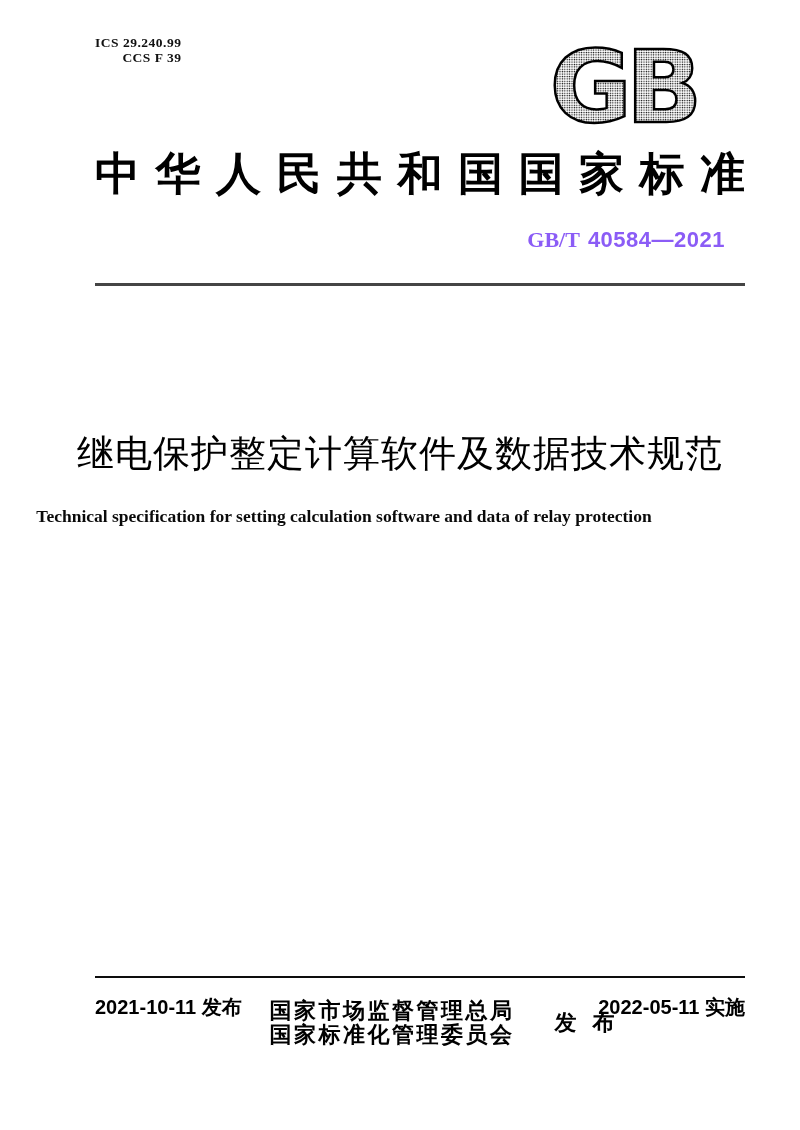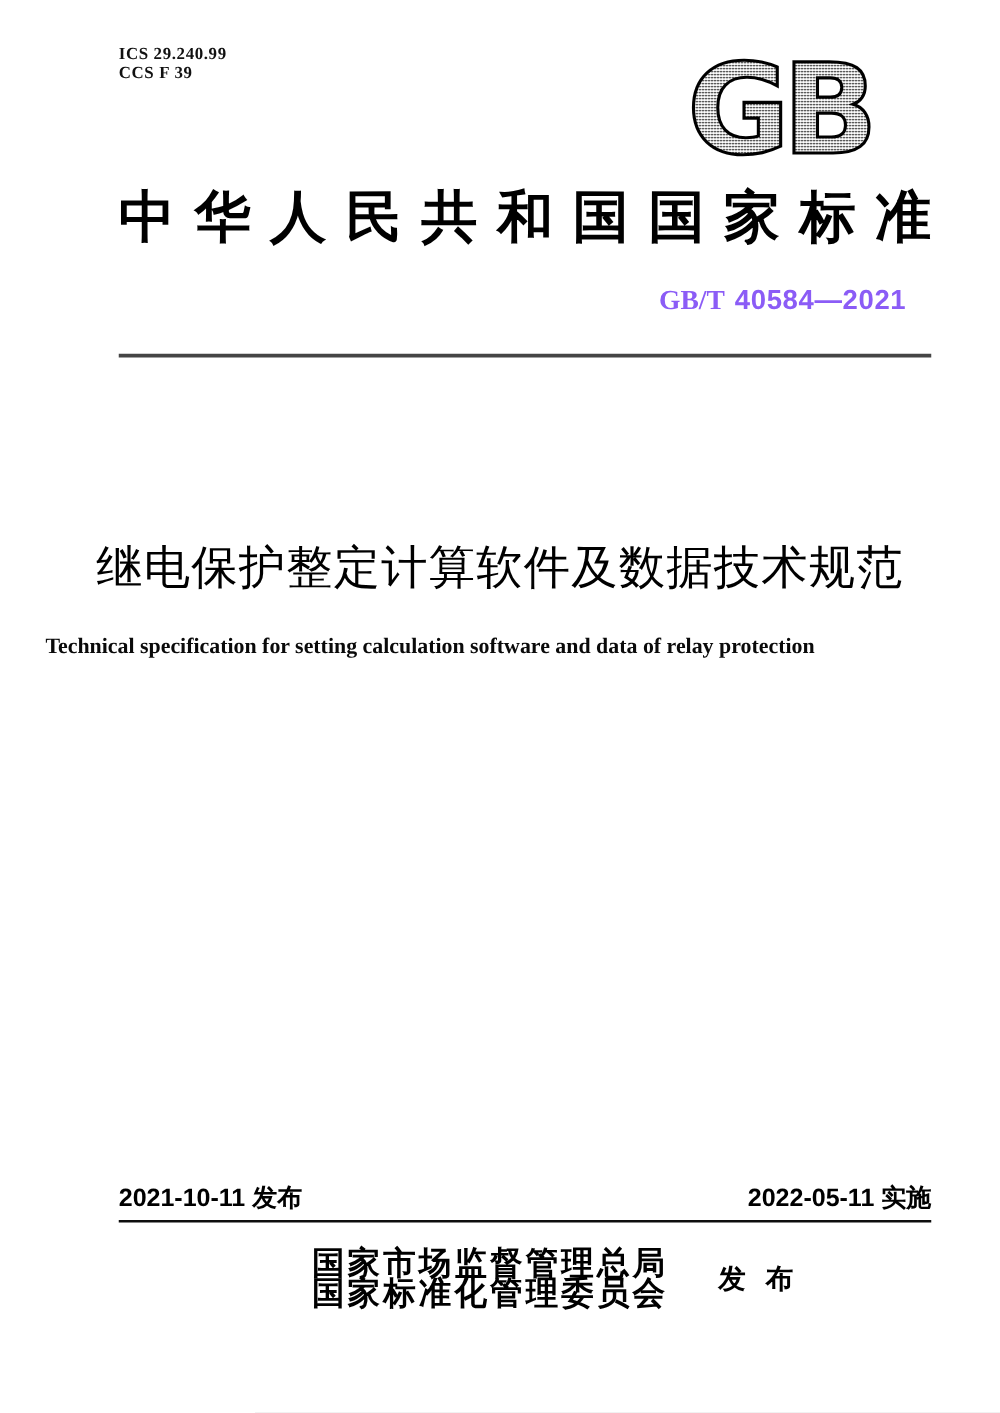--- a/index.html
+++ b/index.html
@@ -17,20 +17,21 @@
   .serif { font-family: "Liberation Serif", "DejaVu Serif", serif; }
 
   .ics-block {
     position: absolute;
     left: 95px; top: 35px;
     font-size: 13.5px;
     font-weight: 700;
     line-height: 15px;
     letter-spacing: 0.5px;
     color: #111;
+    text-align: right;
   }
 
   .gb-logo {
     position: absolute;
     left: 542px; top: 44px;
     width: 162px; height: 85px;
   }
 
   .header-title {
     position: absolute;
@@ -89,21 +90,21 @@
     width: 688px;
     text-align: center;
     font-size: 17.5px;
     font-weight: 700;
     line-height: 22px;
     color: #0a0a0a;
   }
 
   .dates-row {
     position: absolute;
-    left: 95px; top: 948px;
+    left: 95px; top: 996px;
     width: 650px;
     display: flex;
     justify-content: space-between;
     font-family: "Liberation Sans", "DejaVu Sans", sans-serif;
     font-size: 20px;
     font-weight: 600;
     line-height: 23px;
     color: #000;
   }
 
@@ -117,21 +118,21 @@
   .publisher-row {
     position: absolute;
     left: 95px; top: 999px;
     width: 650px;
     display: flex;
     justify-content: center;
     align-items: center;
     gap: 40px;
   }
   .publisher-names {
-    font-size: 26px;
+    font-size: 22px;
     font-weight: 700;
     line-height: 24px;
     letter-spacing: 2.5px;
     white-space: nowrap;
     color: #000;
     margin-left: 44px;
   }
   .publish-label {
     font-family: Liberation Mono, monospace;
     font-size: 22px;

